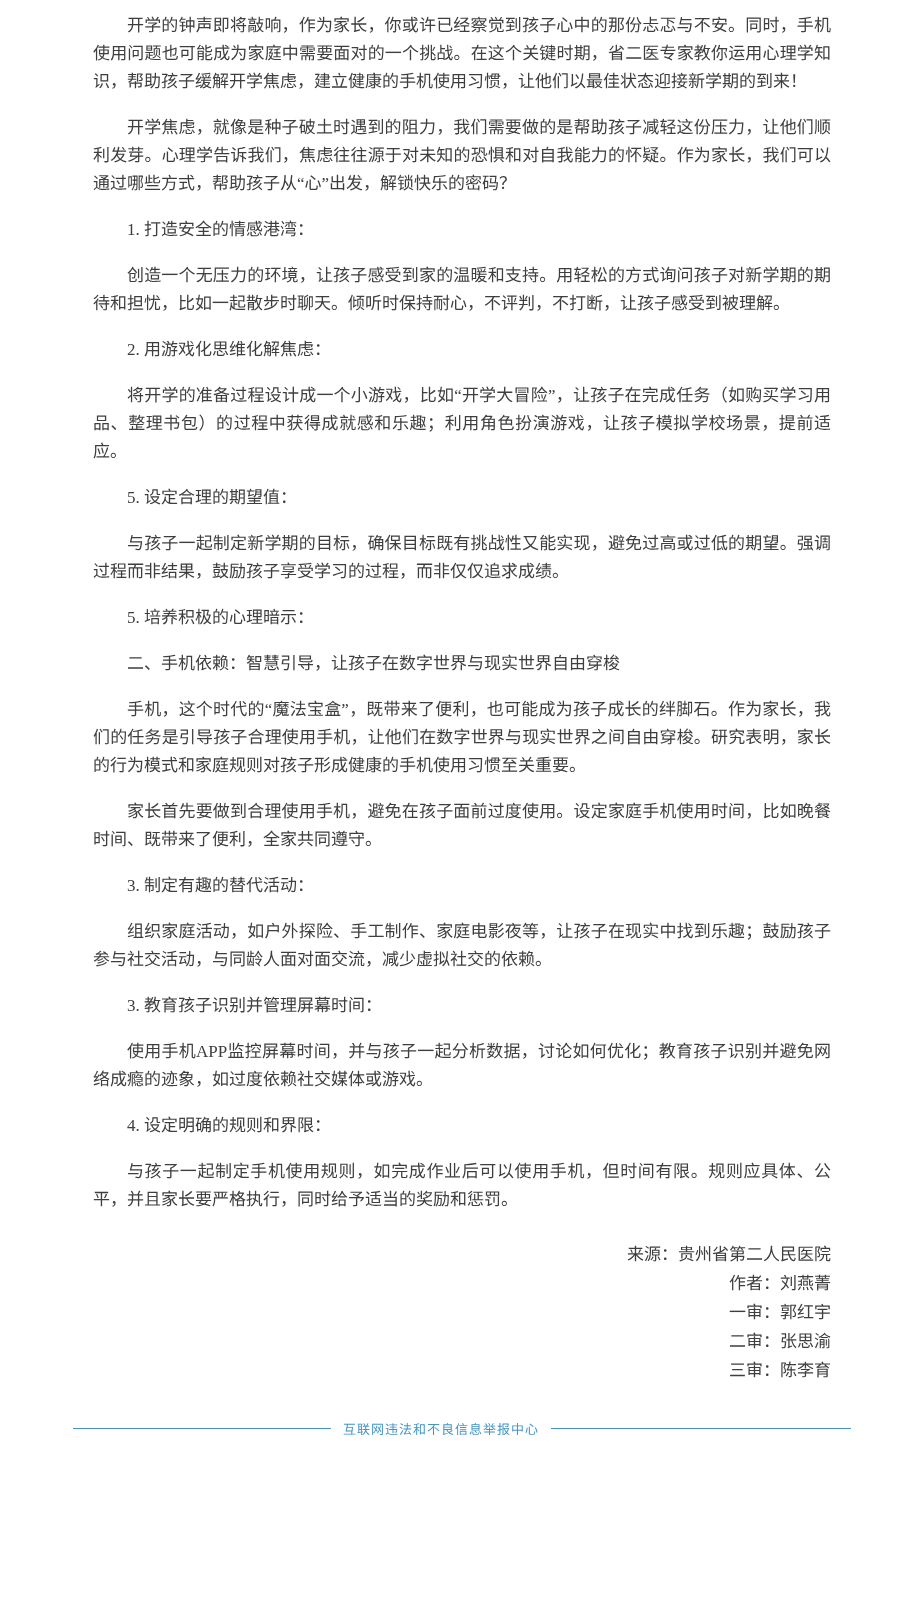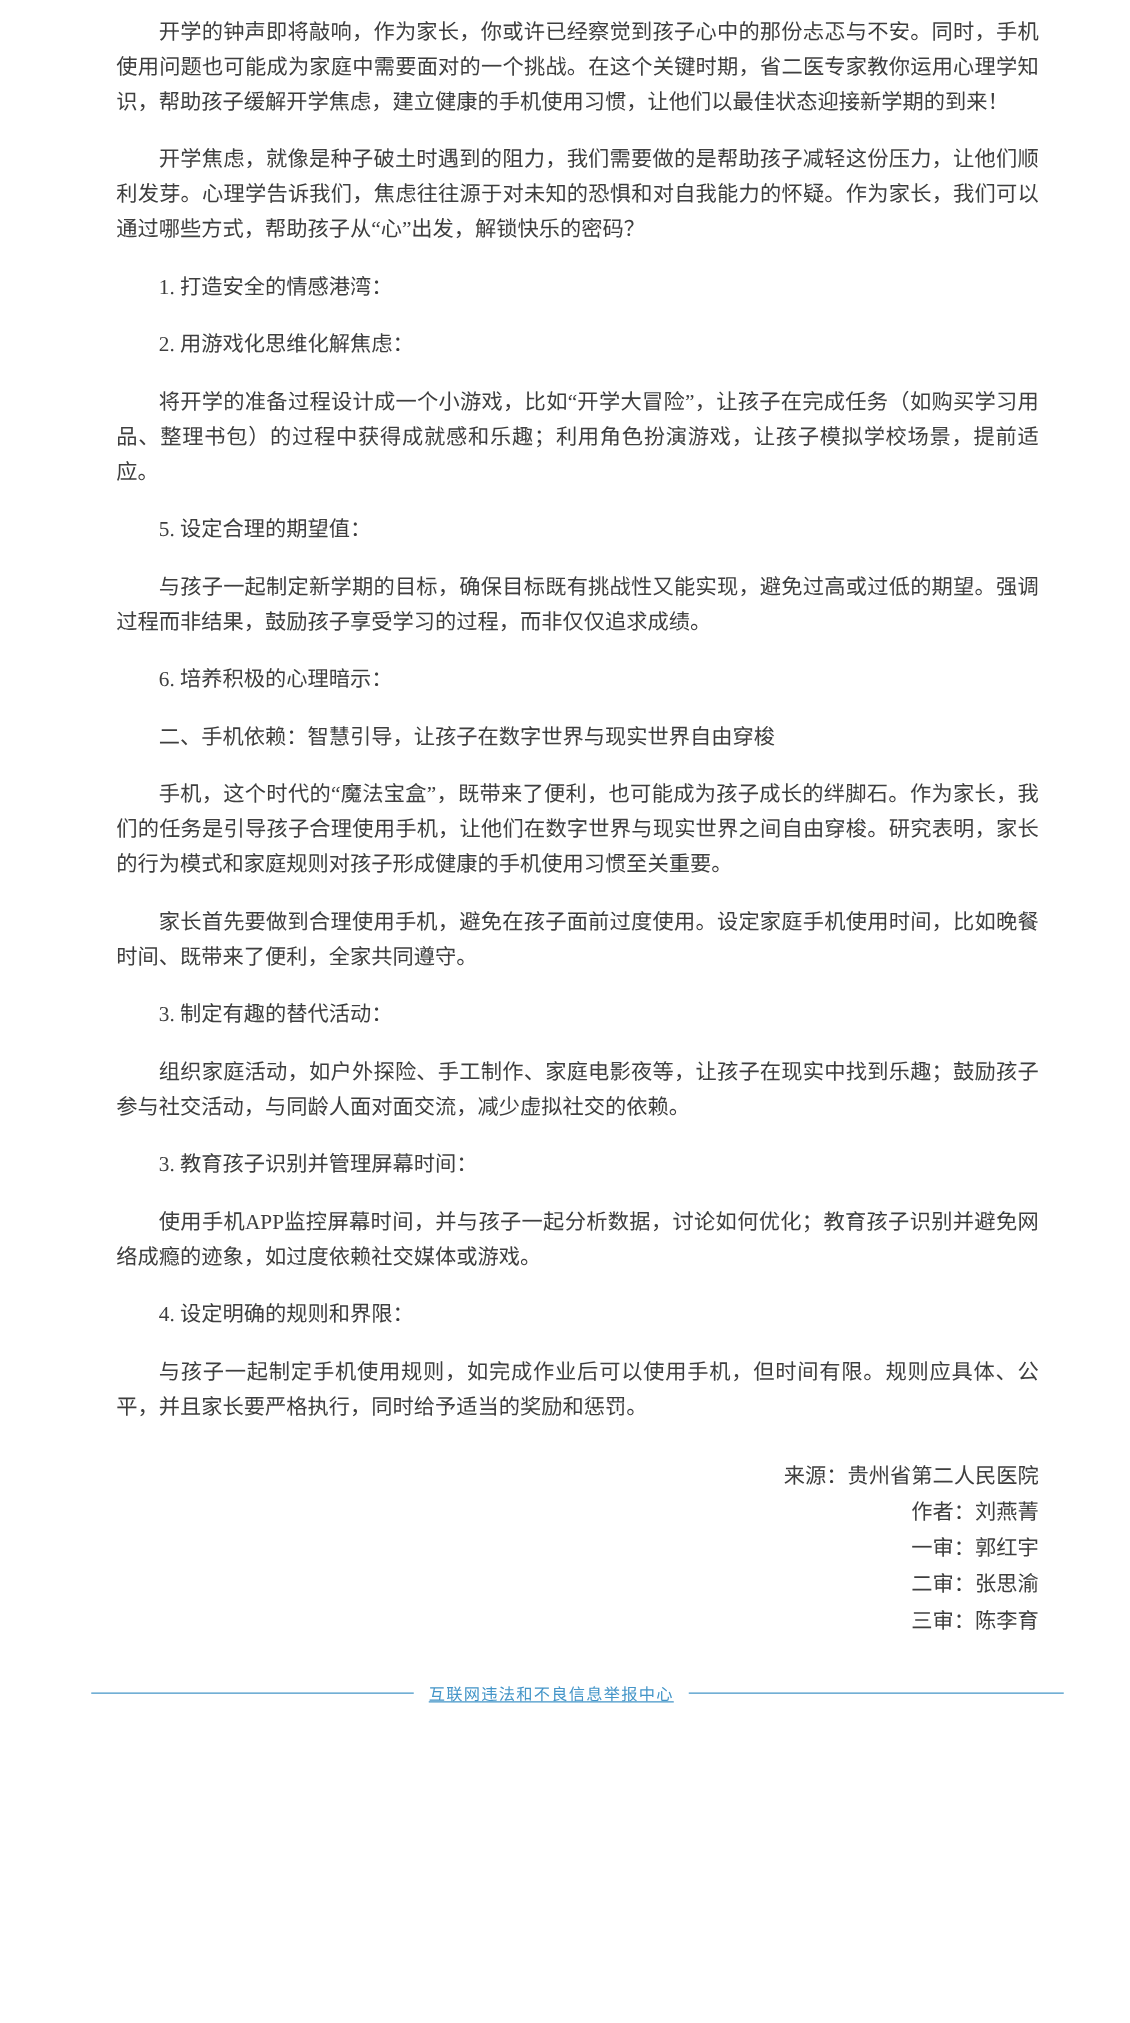--- a/index.html
+++ b/index.html
@@ -41,21 +41,20 @@
     text-align:right;
   }
   .credit-line{white-space:nowrap;}
   .footer-divider{
     width:778px;
     margin:34px auto 0 auto;
     display:flex;
     align-items:center;
     color:var(--accent);
     font-size:13px;
-    text-decoration:underline;
   }
   .divider-line{
     border-top:1px solid var(--accent);
     height:0;
   }
   .divider-line.left{width:258px;}
   .divider-line.right{flex:1;}
   .report-link{
     margin:0 12px;
     white-space:nowrap;
@@ -66,25 +65,26 @@
   }
 </style>
 </head>
 <body>
 
 <div class="page">
   <div class="content" id="article-blocks">
       <p class="block paragraph">开学的钟声即将敲响，作为家长，你或许已经察觉到孩子心中的那份忐忑与不安。同时，手机使用问题也可能成为家庭中需要面对的一个挑战。在这个关键时期，省二医专家教你运用心理学知识，帮助孩子缓解开学焦虑，建立健康的手机使用习惯，让他们以最佳状态迎接新学期的到来！</p>
       <p class="block paragraph">开学焦虑，就像是种子破土时遇到的阻力，我们需要做的是帮助孩子减轻这份压力，让他们顺利发芽。心理学告诉我们，焦虑往往源于对未知的恐惧和对自我能力的怀疑。作为家长，我们可以通过哪些方式，帮助孩子从“心”出发，解锁快乐的密码？</p>
       <p class="block heading">1. 打造安全的情感港湾：</p>
+      <p class="block paragraph">创造一个无压力的环境，让孩子感受到家的温暖和支持。用轻松的方式询问孩子对新学期的期待和担忧，比如一起散步时聊天。倾听时保持耐心，不评判，不打断，让孩子感受到被理解。</p>
       <p class="block heading">2. 用游戏化思维化解焦虑：</p>
       <p class="block paragraph">将开学的准备过程设计成一个小游戏，比如“开学大冒险”，让孩子在完成任务（如购买学习用品、整理书包）的过程中获得成就感和乐趣；利用角色扮演游戏，让孩子模拟学校场景，提前适应。</p>
       <p class="block heading">5. 设定合理的期望值：</p>
       <p class="block paragraph">与孩子一起制定新学期的目标，确保目标既有挑战性又能实现，避免过高或过低的期望。强调过程而非结果，鼓励孩子享受学习的过程，而非仅仅追求成绩。</p>
-      <p class="block heading">6. 培养积极的心理暗示：</p>
+      <p class="block heading">5. 培养积极的心理暗示：</p>
       <p class="block heading">二、手机依赖：智慧引导，让孩子在数字世界与现实世界自由穿梭</p>
       <p class="block paragraph">手机，这个时代的“魔法宝盒”，既带来了便利，也可能成为孩子成长的绊脚石。作为家长，我们的任务是引导孩子合理使用手机，让他们在数字世界与现实世界之间自由穿梭。研究表明，家长的行为模式和家庭规则对孩子形成健康的手机使用习惯至关重要。</p>
       <p class="block paragraph">家长首先要做到合理使用手机，避免在孩子面前过度使用。设定家庭手机使用时间，比如晚餐时间、既带来了便利，全家共同遵守。</p>
       <p class="block heading">3. 制定有趣的替代活动：</p>
       <p class="block paragraph">组织家庭活动，如户外探险、手工制作、家庭电影夜等，让孩子在现实中找到乐趣；鼓励孩子参与社交活动，与同龄人面对面交流，减少虚拟社交的依赖。</p>
       <p class="block heading">3. 教育孩子识别并管理屏幕时间：</p>
       <p class="block paragraph">使用手机APP监控屏幕时间，并与孩子一起分析数据，讨论如何优化；教育孩子识别并避免网络成瘾的迹象，如过度依赖社交媒体或游戏。</p>
       <p class="block heading">4. 设定明确的规则和界限：</p>
       <p class="block paragraph">与孩子一起制定手机使用规则，如完成作业后可以使用手机，但时间有限。规则应具体、公平，并且家长要严格执行，同时给予适当的奖励和惩罚。</p>
     </div>

